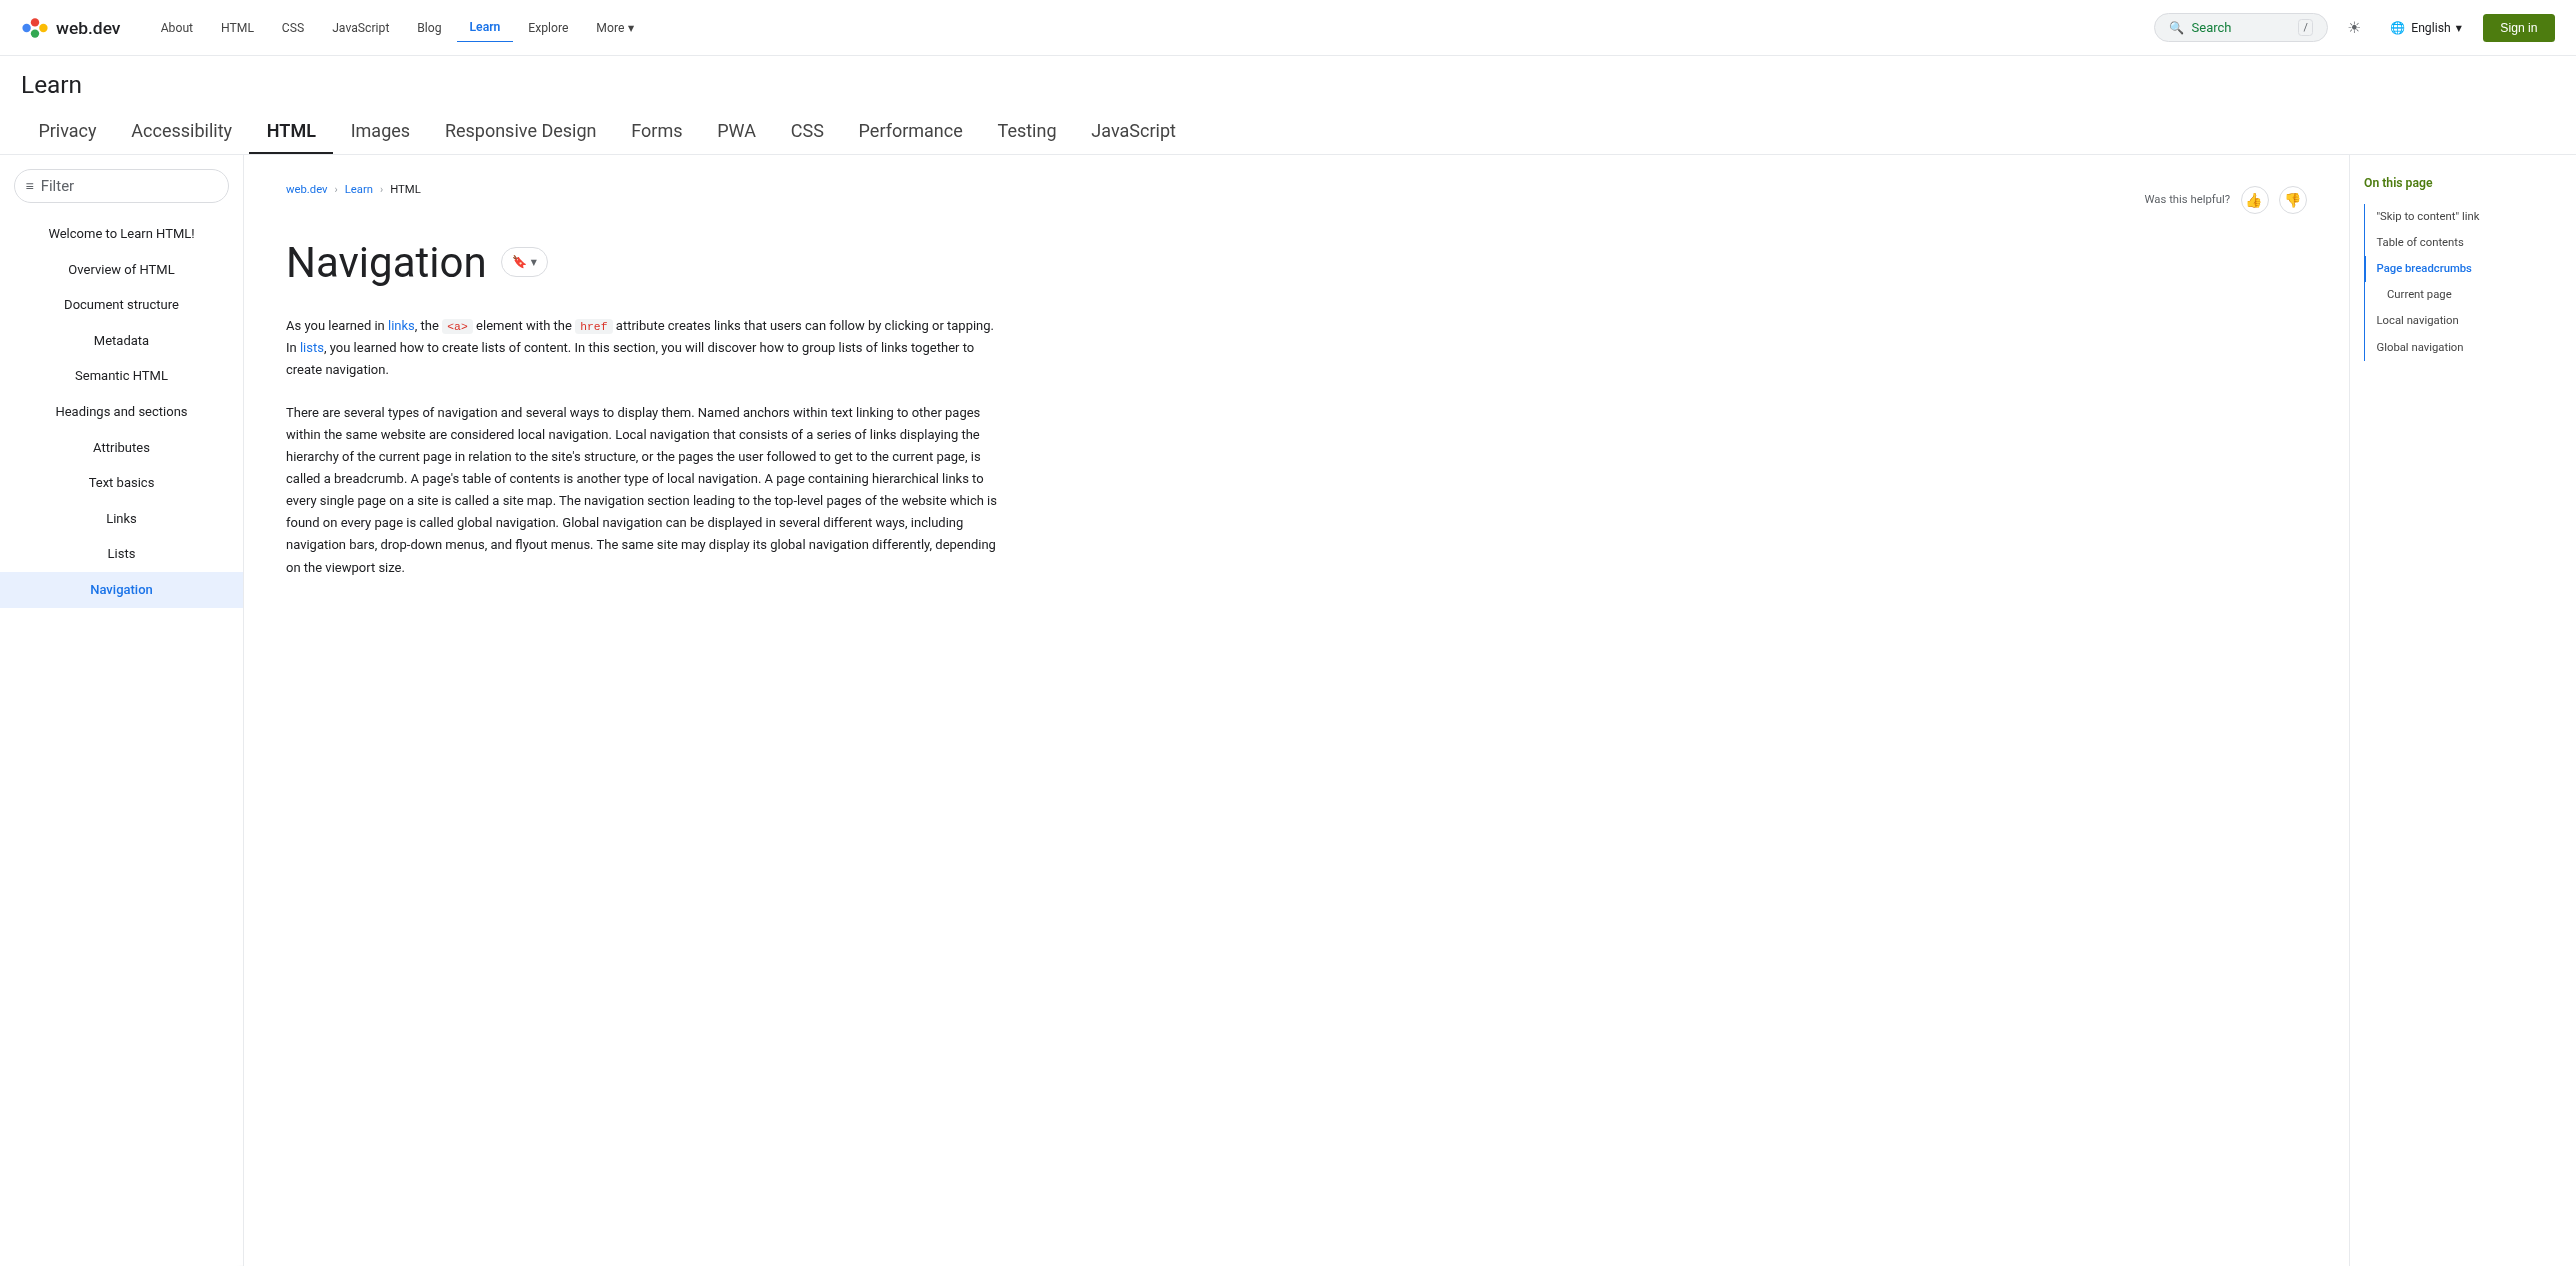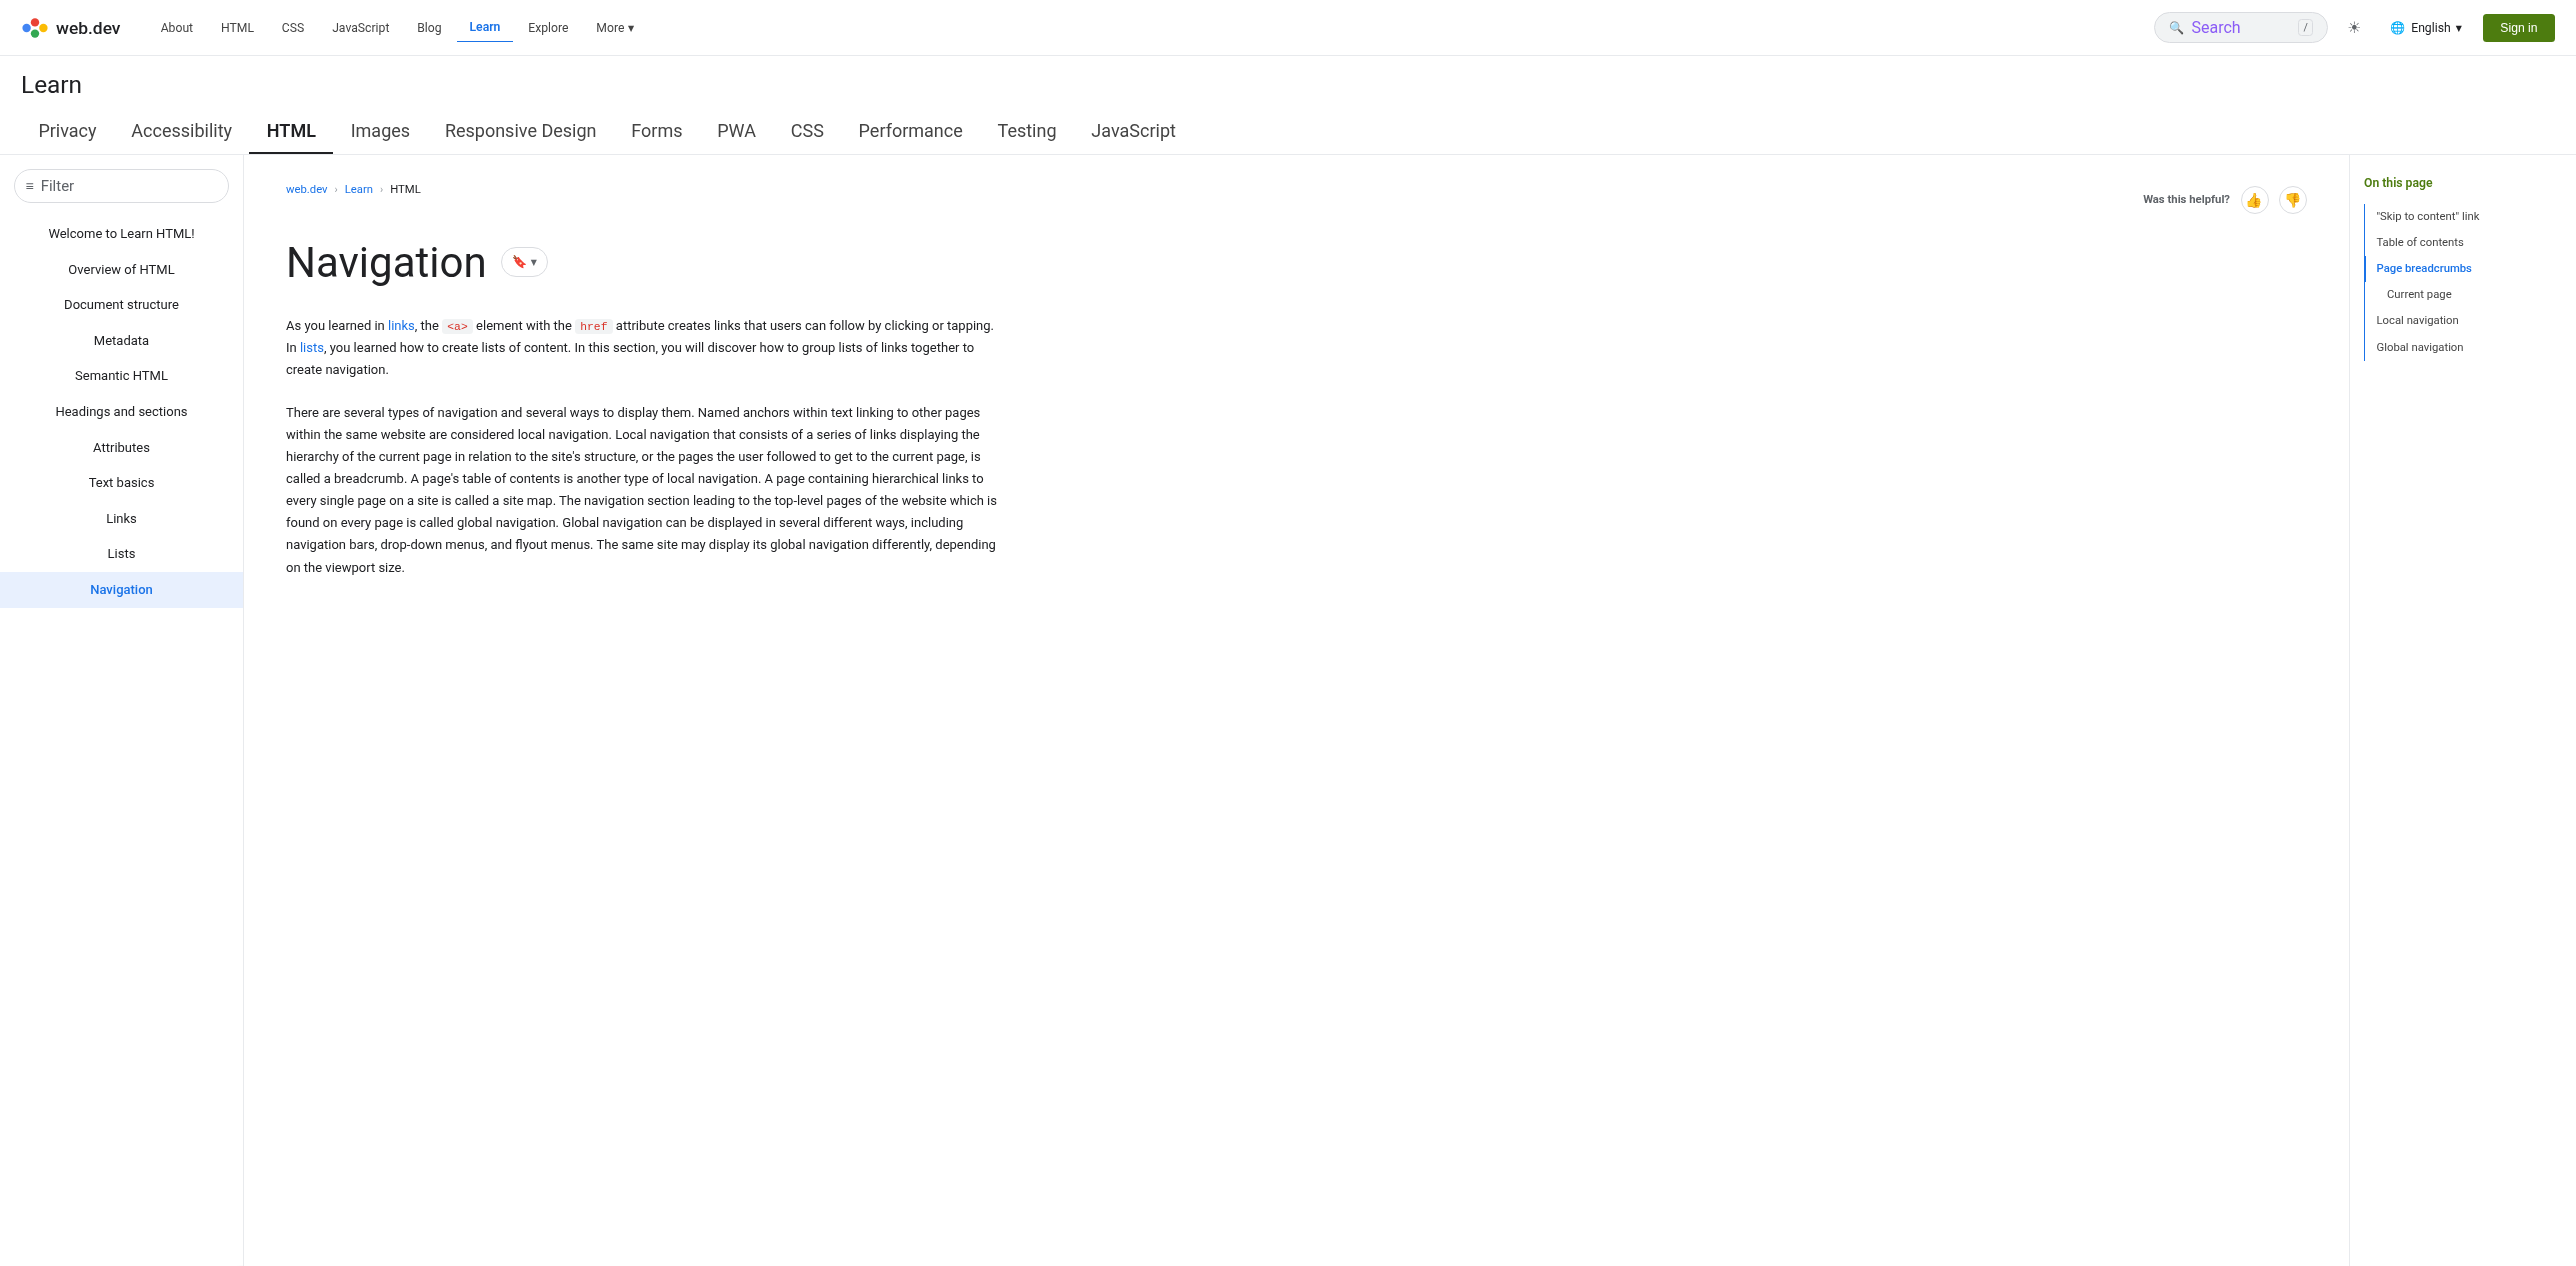--- a/index.html
+++ b/index.html
@@ -66,22 +66,22 @@
       align-items: center;
       gap: 7px;
       border: 0.9px solid #dadce0;
       border-radius: 21px;
       padding: 5.2px 14px;
       background: #f1f3f4;
       cursor: text;
       width: 174px;
     }
     .search-bar-text {
-      color: #8b5cf6;
-      font-size: 16px;
+      color: #15803d;
+      font-size: 13px;
     }
     .search-slash {
       border: 0.9px solid #dadce0;
       border-radius: 3.5px;
       padding: 0.9px 4.4px;
       font-size: 10.5px;
       color: #5f6368;
       margin-left: auto;
     }
     .theme-toggle {
@@ -229,21 +229,20 @@
     }
     .breadcrumb-sep { color: #9aa0a6; font-size: 10.5px; }
     .breadcrumb-current { color: #202124; }
     .helpful-bar {
       display: flex;
       align-items: center;
       gap: 10.5px;
       font-size: 11.3px;
       color: #5f6368;
       margin-left: auto;
-      font-weight: bold;
     }
     .helpful-btn {
       width: 28px;
       height: 28px;
       border: 0.9px solid #dadce0;
       border-radius: 50%;
       display: flex;
       align-items: center;
       justify-content: center;
       cursor: pointer;

